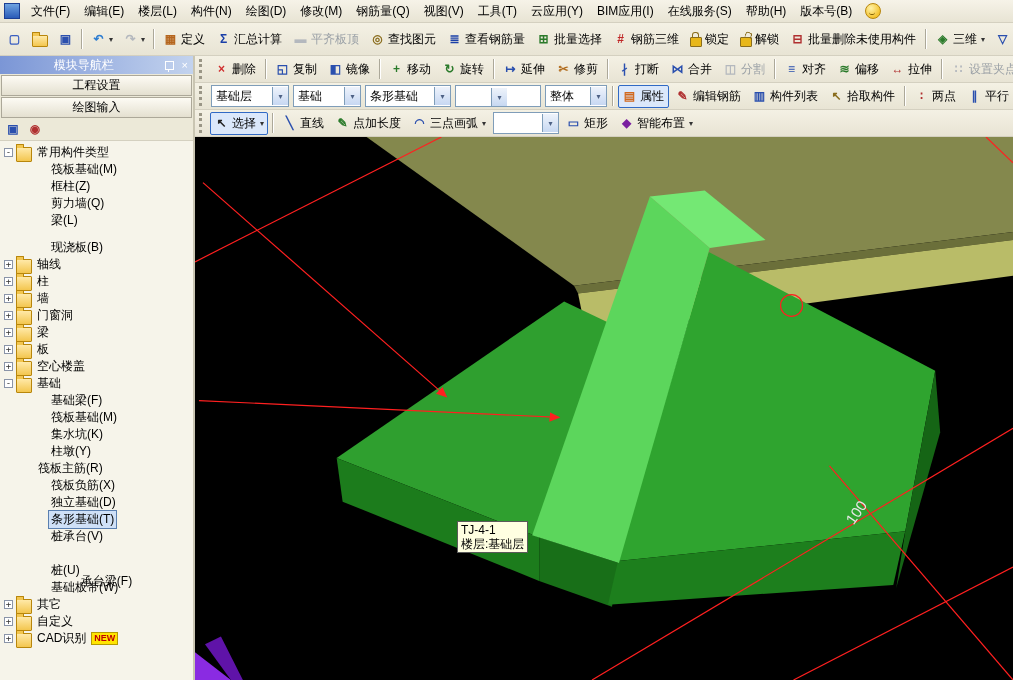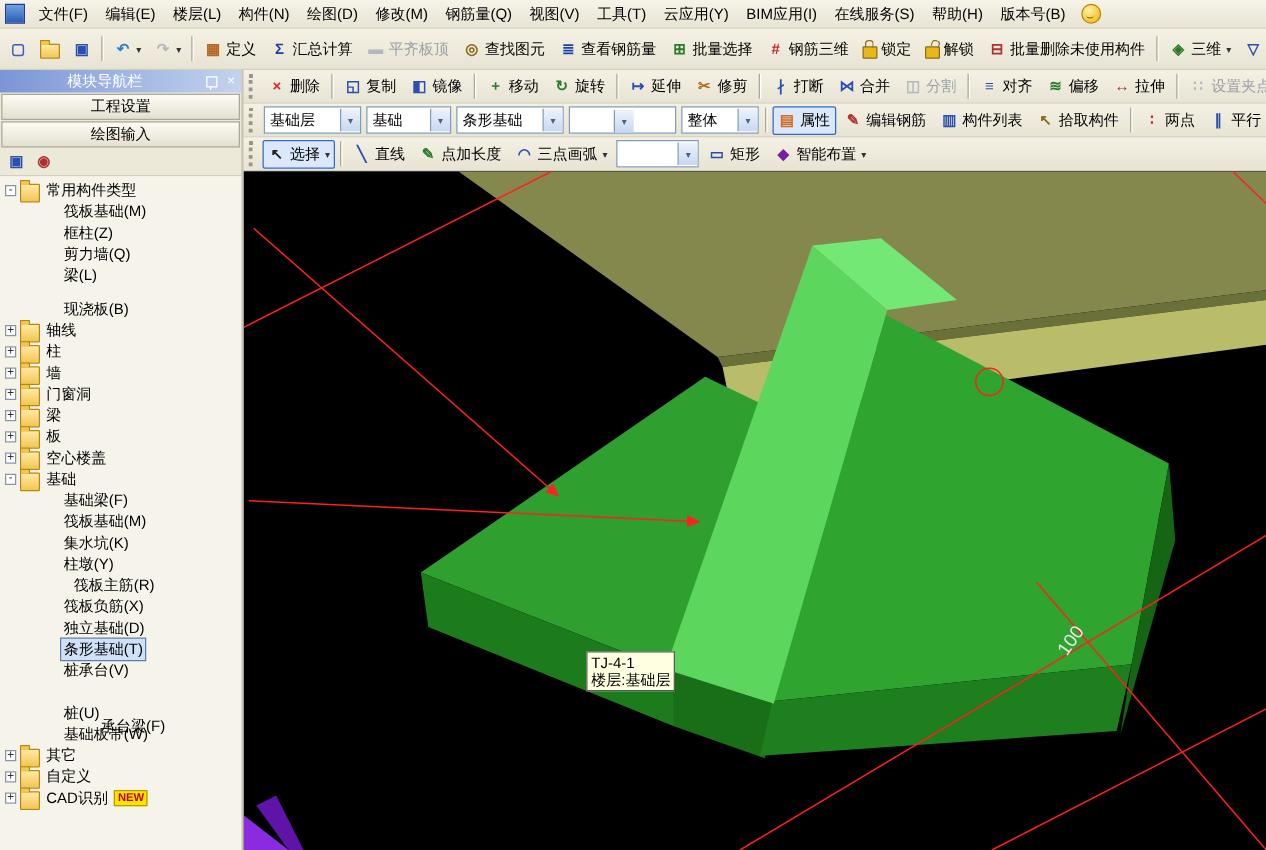--- a/index.html
+++ b/index.html
@@ -79,21 +79,21 @@
   .tree .ticon{width:14px;height:13px;line-height:13px;font-size:11px;}
   .tree-label{white-space:nowrap;padding:0 2px;}
   .tree-row.selected .tree-label{background:#cfe0f7;outline:1px solid #5a7fb0;}
   .new-badge{background:#ffe400;color:#c00000;font-size:9px;font-weight:bold;line-height:11px;
         padding:0 2px;border:1px solid #b59b00;flex:none;}
 
   
   .main{flex:1;display:flex;flex-direction:column;min-width:0;}
   .viewport{flex:1;position:relative;background:#000;overflow:hidden;}
   .viewport svg{position:absolute;left:0;top:0;width:100%;height:100%;}
-  .tooltip{position:absolute;left:274px;top:384px;background:#ffffe1;border:1px solid #5a5a5a;
+  .tooltip{position:absolute;left:262px;top:384px;background:#ffffe1;border:1px solid #5a5a5a;
         padding:1px 3px;font-size:12px;line-height:14px;color:#000;}
 </style>
 </head>
 <body>
 
 <div class="app">
 
   <div class="menubar">
     <span class="appicon"></span>
     <div class="menu-items">
@@ -295,21 +295,21 @@
           <div class="tree-row" style="padding-left: 20px;">
             <span class="exp" style="visibility: hidden;"></span>
             <span class="ticon"></span>
             <span class="tree-label">集水坑(K)</span>
           </div>
           <div class="tree-row" style="padding-left: 20px;">
             <span class="exp" style="visibility: hidden;"></span>
             <span class="ticon"></span>
             <span class="tree-label">柱墩(Y)</span>
           </div>
-          <div class="tree-row" style="padding-left: 28px;">
+          <div class="tree-row" style="padding-left: 7px;">
             <span class="exp" style="visibility: hidden;"></span>
             <span class="ticon"></span>
             <span class="tree-label">筏板主筋(R)</span>
           </div>
           <div class="tree-row" style="padding-left: 20px;">
             <span class="exp" style="visibility: hidden;"></span>
             <span class="ticon"></span>
             <span class="tree-label">筏板负筋(X)</span>
           </div>
           <div class="tree-row" style="padding-left: 20px;">

